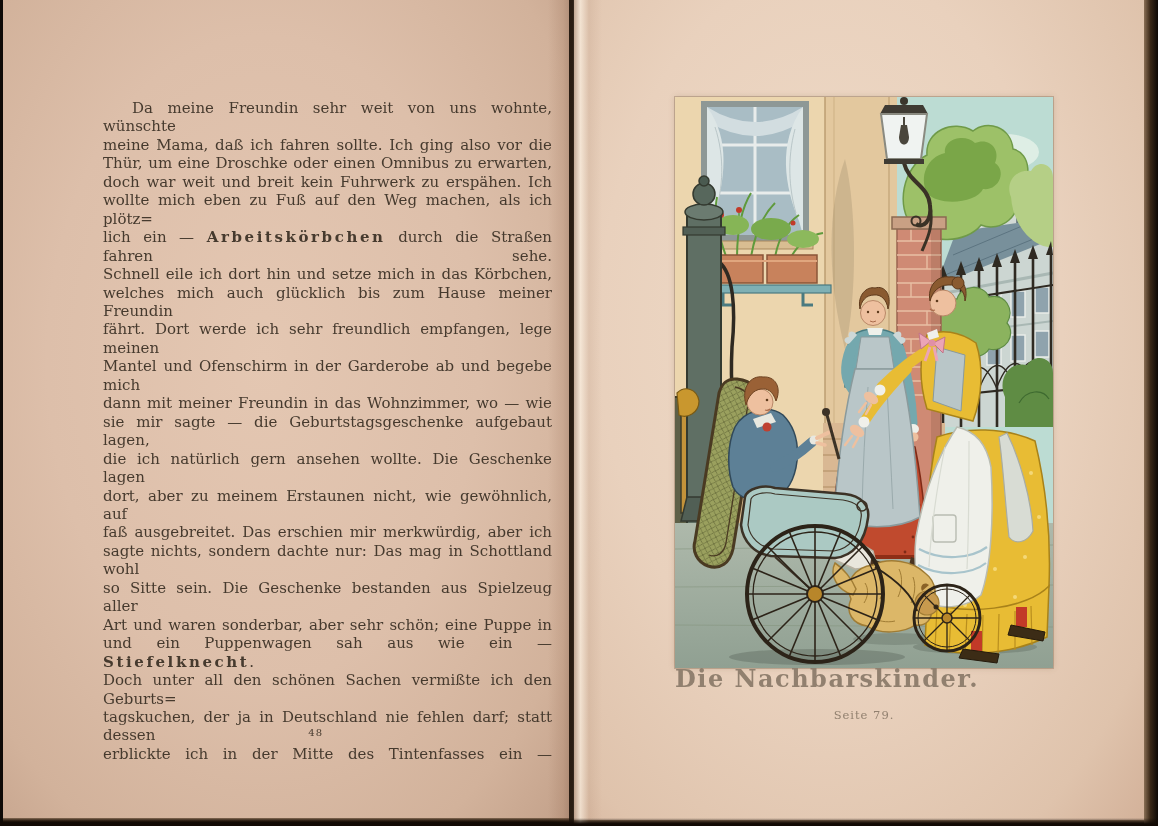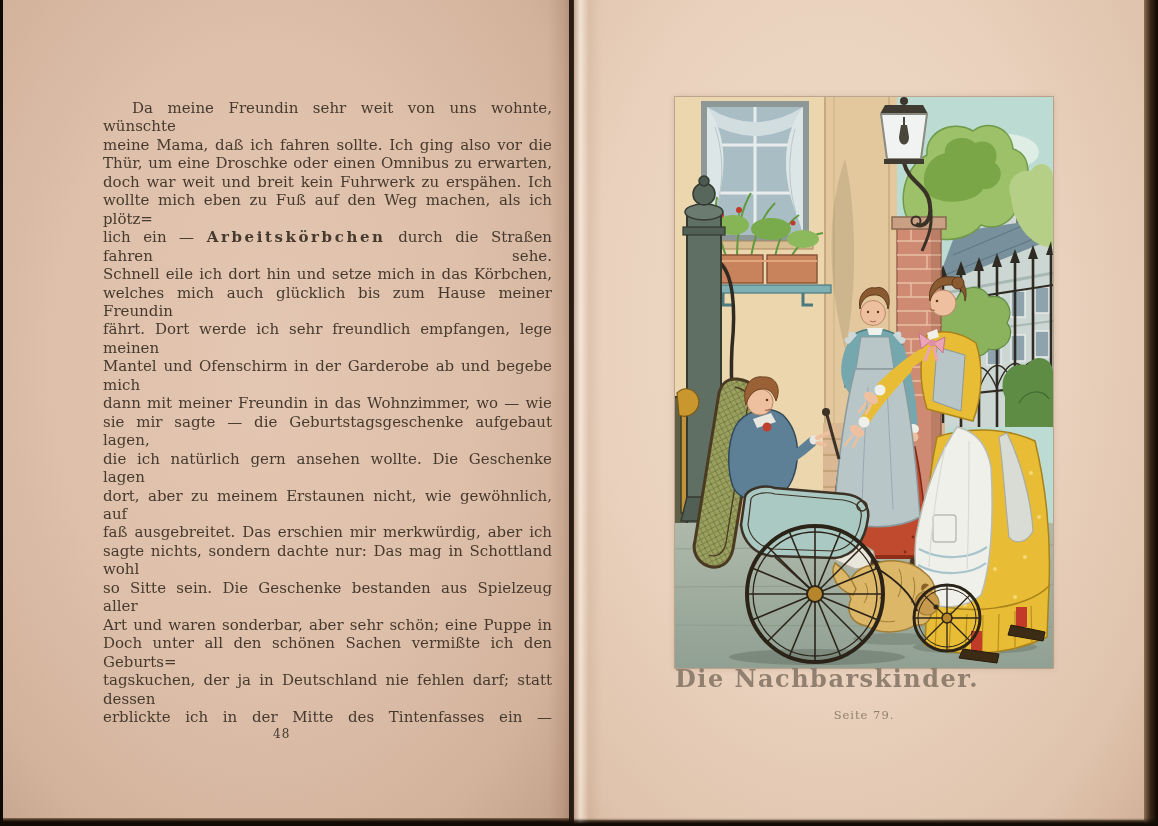--- a/index.html
+++ b/index.html
@@ -36,22 +36,22 @@
     position:absolute;left:100px;top:99px;width:449px;
     color:var(--ink,#463a2e);
     font-size:15px;line-height:18.45px;
     text-rendering:optimizeLegibility;
   }
   .line{text-align:justify;text-align-last:justify;white-space:normal;}
   .line.indent{text-indent:29px;}
   .sp{letter-spacing:2.6px;font-weight:bold;}
 
   .page-number{
-    position:absolute;left:270px;top:727px;width:50px;text-align:left;
-    color:var(--ink,#463a2e);font-size:12px;letter-spacing:1px;
+    position:absolute;left:270px;top:727px;width:50px;text-align:right;
+    color:var(--ink,#463a2e);font-size:10px;letter-spacing:1px;
   }
 
   .plate{
     position:absolute;left:675px;top:97px;width:378px;height:571px;
     box-shadow:0 0 0 1px rgba(125,100,78,.35), 0 0 6px rgba(120,90,60,.25);
     background:#bcdcd3;
   }
   .plate svg{display:block;width:100%;height:100%;}
 
   .plate-caption{
@@ -82,20 +82,21 @@
       <div class="line">fährt. Dort werde ich sehr freundlich empfangen, lege meinen</div>
       <div class="line">Mantel und Ofenschirm in der Garderobe ab und begebe mich</div>
       <div class="line">dann mit meiner Freundin in das Wohnzimmer, wo — wie</div>
       <div class="line">sie mir sagte — die Geburtstagsgeschenke aufgebaut lagen,</div>
       <div class="line">die ich natürlich gern ansehen wollte. Die Geschenke lagen</div>
       <div class="line">dort, aber zu meinem Erstaunen nicht, wie gewöhnlich, auf</div>
       <div class="line">faß ausgebreitet. Das erschien mir merkwürdig, aber ich</div>
       <div class="line">sagte nichts, sondern dachte nur: Das mag in Schottland wohl</div>
       <div class="line">so Sitte sein. Die Geschenke bestanden aus Spielzeug aller</div>
       <div class="line">Art und waren sonderbar, aber sehr schön; eine Puppe in</div>
+      <div class="line">und ein Puppenwagen sah aus wie ein — <span class="sp">Stiefelknecht</span>.</div>
       <div class="line">Doch unter all den schönen Sachen vermißte ich den Geburts=</div>
       <div class="line">tagskuchen, der ja in Deutschland nie fehlen darf; statt dessen</div>
       <div class="line">erblickte ich in der Mitte des Tintenfasses ein — </div>
     </div>
   <div class="page-number">48</div>
 </div>
 
 <div class="page-right"></div>
 
 <div class="gutter"></div>

